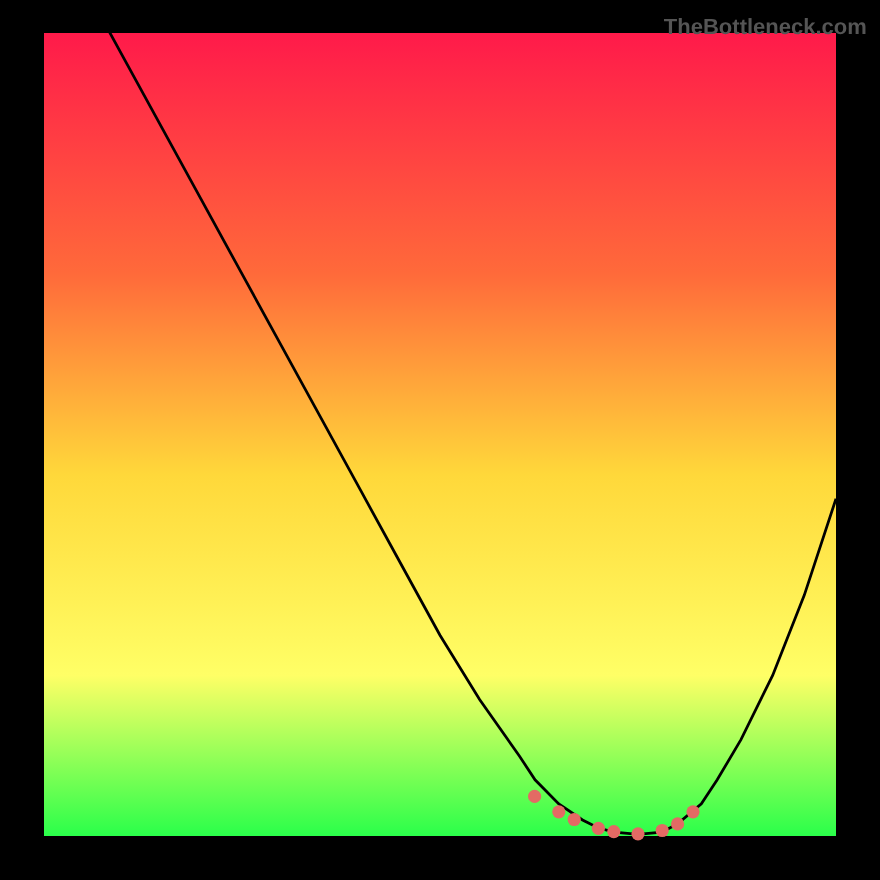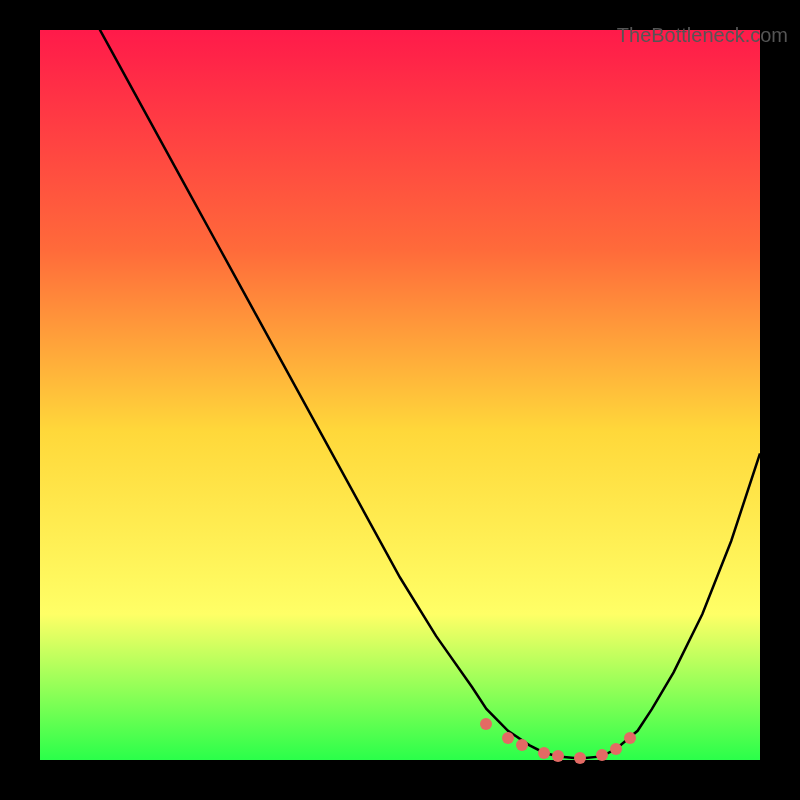--- a/index.html
+++ b/index.html
@@ -6,25 +6,25 @@
   body {
     width: 800px;
     height: 800px;
     background: #000;
     font-family: Arial, sans-serif;
     position: relative;
     overflow: hidden;
   }
   .watermark {
     position: absolute;
-    top: 24px;
+    top: 14px;
     right: 12px;
     color: #555;
     font-size: 20px;
-    font-weight: 400;
+    font-weight: 700;
     z-index: 10;
   }
   .chart-container {
     position: absolute;
     left: 40px;
     top: 30px;
     width: 720px;
     height: 730px;
     background: #000;
   }

